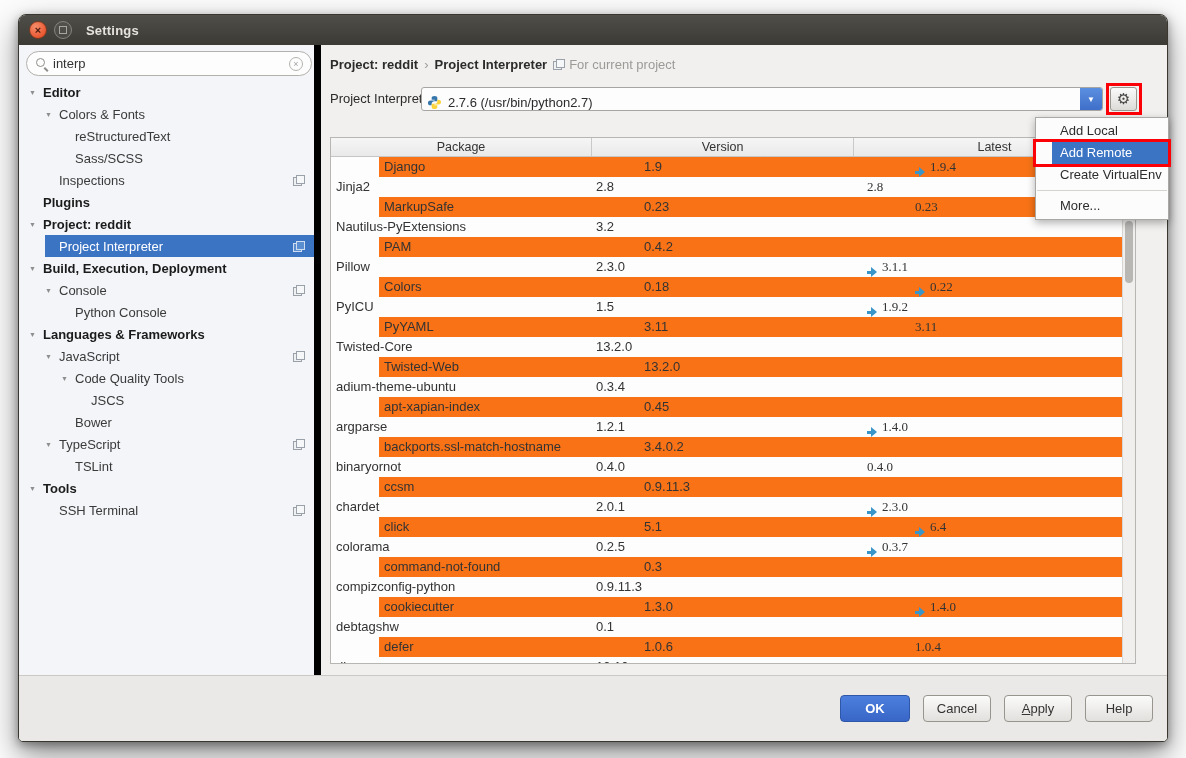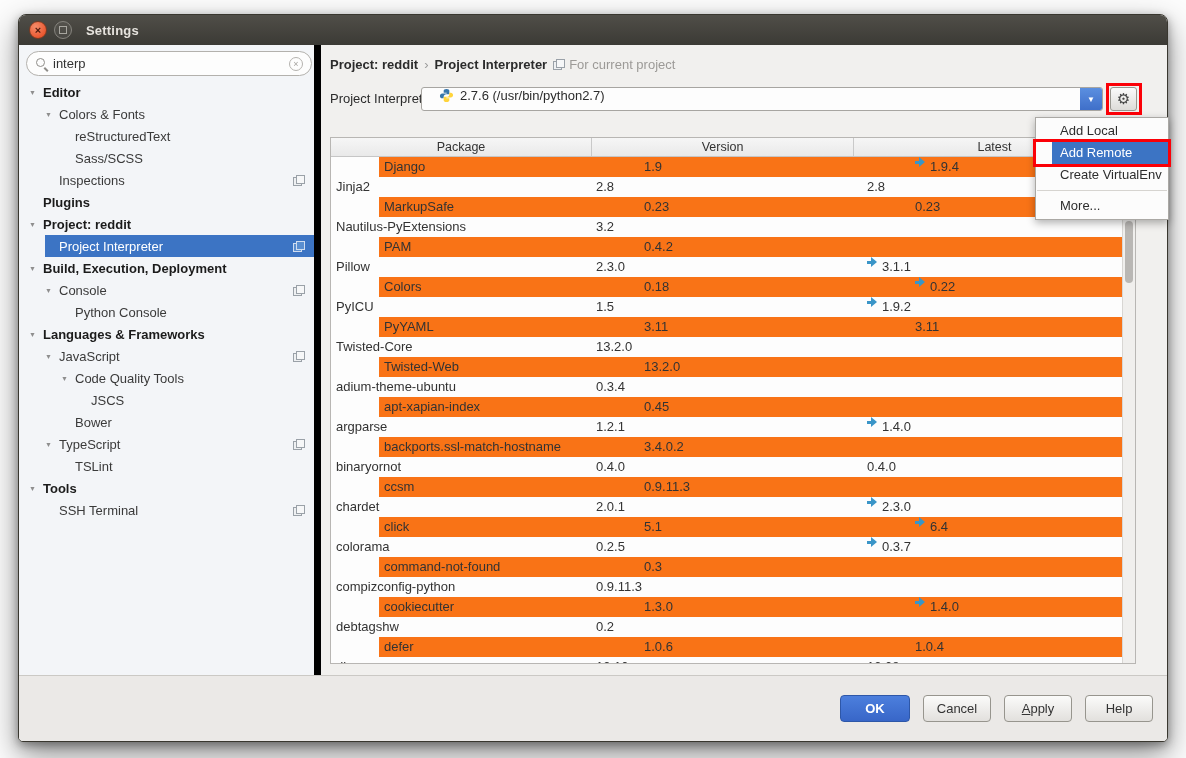--- a/index.html
+++ b/index.html
@@ -56,22 +56,22 @@
   
   .main{flex:1;position:relative;background:#f1f0ee;}
   .breadcrumb{position:absolute;left:9px;top:11px;height:16px;font-size:13px;color:#2b2b2b;
               display:flex;align-items:center;gap:6px;white-space:nowrap;}
   .crumb{font-weight:bold;}
   .crumb-sep{color:#9a9a9a;}
   .crumb-note{color:#9c9a97;display:flex;align-items:center;gap:5px;}
   .interp-row{position:absolute;left:9px;top:41px;right:0;height:25px;font-size:13px;color:#2b2b2b;}
   .interp-label{position:absolute;left:0;top:5px;}
   .combo{position:absolute;left:91px;top:1px;width:682px;height:24px;background:#fdfdfd;
-         border:1px solid #a7a5a1;border-radius:3px;display:flex;align-items:flex-start;
-         box-sizing:border-box;padding-left:17px;}
+         border:1px solid #a7a5a1;border-radius:3px;display:flex;align-items:flex-end;
+         box-sizing:border-box;padding-left:5px;}
   .combo .py{margin-right:6px;display:flex;}
   .combo-arrow-btn{position:absolute;right:0;top:0;bottom:0;width:22px;
          background:linear-gradient(#5b8fe0,#3f6fc9);border-radius:0 2px 2px 0;
          display:flex;align-items:center;justify-content:center;color:#fff;font-size:8px;}
   .gear-btn{position:absolute;left:780px;top:1px;width:27px;height:24px;border:1px solid #98968f;
          border-radius:3px;background:linear-gradient(#fafafa,#dddbd8);display:flex;
          align-items:center;justify-content:center;font-size:15px;color:#444;box-sizing:border-box;}
   .red-box{position:absolute;border:3px solid #fb0007;pointer-events:none;z-index:60;box-sizing:border-box;}
   .red-box.gear{left:776px;top:-3px;width:36px;height:32px;}
   
@@ -81,21 +81,21 @@
          border-bottom:1px solid #c6c6c6;box-sizing:border-box;}
   .th{box-sizing:border-box;text-align:center;font-size:12.5px;line-height:18px;color:#333;}
   .th.c1{width:260px;}
   .th.c2{width:262px;border-left:1px solid #c9c9c9;}
   .th.c3{flex:1;border-left:1px solid #c9c9c9;}
   .trow{display:flex;height:20px;line-height:20px;}
   .trow.stripe{background:#f97316;margin-left:48px;}
   .td{box-sizing:border-box;white-space:nowrap;overflow:hidden;}
   .td.pkg{width:260px;padding-left:5px;}
   .td.ver{width:262px;padding-left:5px;}
-  .td.lat{flex:1;padding-left:14px;display:flex;align-items:flex-start;}
+  .td.lat{flex:1;padding-left:14px;display:flex;align-items:flex-end;font-family:Liberation Serif, serif;}
   .up-arrow{display:inline-block;position:relative;width:11px;height:10px;margin-right:4px;flex:0 0 11px;}
   .up-arrow::before{content:'';position:absolute;left:0;top:3.5px;width:5px;height:3px;background:#3a95c8;}
   .up-arrow::after{content:'';position:absolute;left:4px;top:0;width:0;height:0;
                    border:5px solid transparent;border-left:6px solid #3a95c8;}
   .vscroll{position:absolute;right:0;top:19px;bottom:0;width:13px;background:#f0efed;
            border-left:1px solid #d8d6d3;box-sizing:border-box;}
   .vthumb{position:absolute;left:2px;right:2px;top:64px;height:62px;background:#b9b7b4;border-radius:5px;}
   
   .menu{position:absolute;left:714px;top:72px;width:132px;background:#fcfcfc;
         border:1px solid #aaa8a4;box-shadow:0 3px 8px rgba(0,0,0,.3);padding:2px 0;
@@ -479,21 +479,21 @@
             <div class="trow stripe">
     <div class="td pkg">cookiecutter</div>
     <div class="td ver">1.3.0</div>
     <div class="td lat">
       <span class="up-arrow"></span>
       <span>1.4.0</span>
     </div>
   </div>
             <div class="trow">
     <div class="td pkg">debtagshw</div>
-    <div class="td ver">0.2</div>
+    <div class="td ver">0.1</div>
     <div class="td lat">
 
       <span></span>
     </div>
   </div>
             <div class="trow stripe">
     <div class="td pkg">defer</div>
     <div class="td ver">1.0.6</div>
     <div class="td lat">
 

